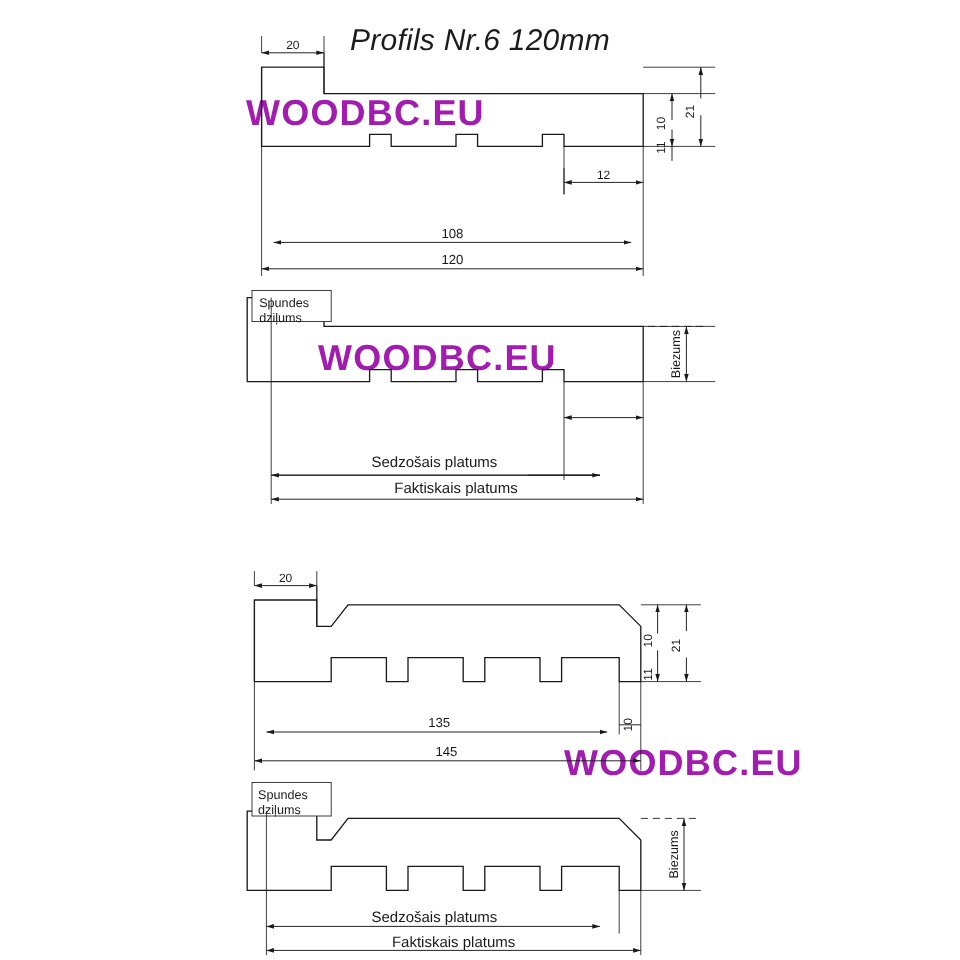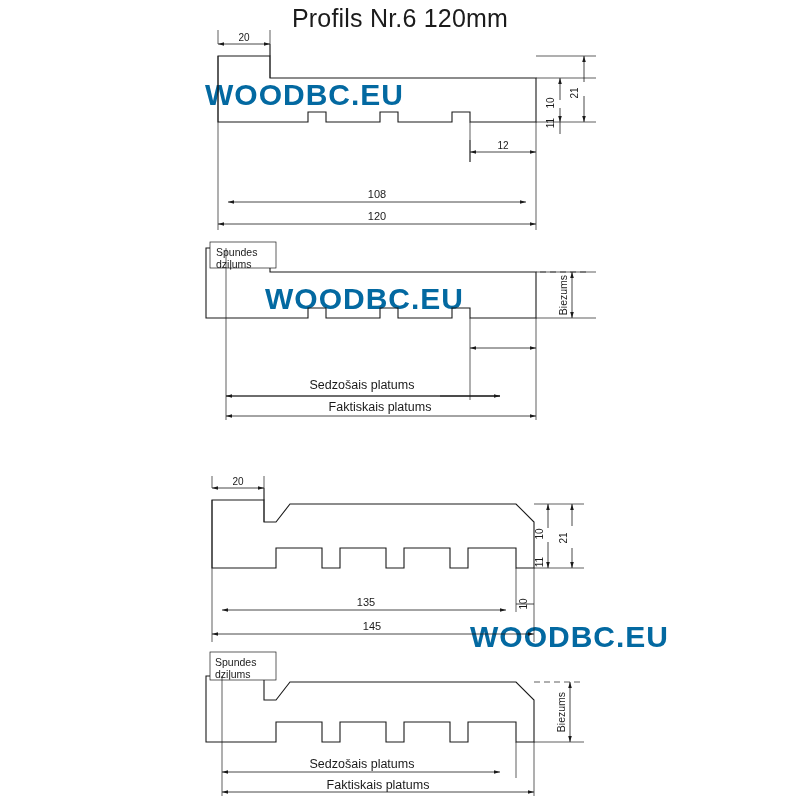--- a/index.html
+++ b/index.html
@@ -22,36 +22,36 @@
   }
   .title {
     position: absolute;
     width: 100%;
     text-align: center;
     font-size: 25px;
     font-weight: 400;
     color: #1b1b1b;
     letter-spacing: 0.2px;
   }
-  #title-1 { top: 4px; }
+  #title-1 { top: 20px; font-style: italic; }
   #title-2 { top: 448px; }
 
   svg.drawing {
     position: absolute;
     left: 0;
     top: 0;
     width: 800px;
     height: 800px;
   }
   .watermark {
     position: absolute;
     font-family: "Liberation Sans", sans-serif;
     font-size: 30px;
     font-weight: 700;
-    color: #0369a1;
+    color: #a21caf;
     letter-spacing: 1px;
     user-select: none;
     white-space: nowrap;
   }
   #wm-1 { left: 205px; top: 78px; }
   #wm-2 { left: 265px; top: 282px; }
   #wm-3 { left: 470px; top: 620px; }
 </style>
 </head>
 <body>

